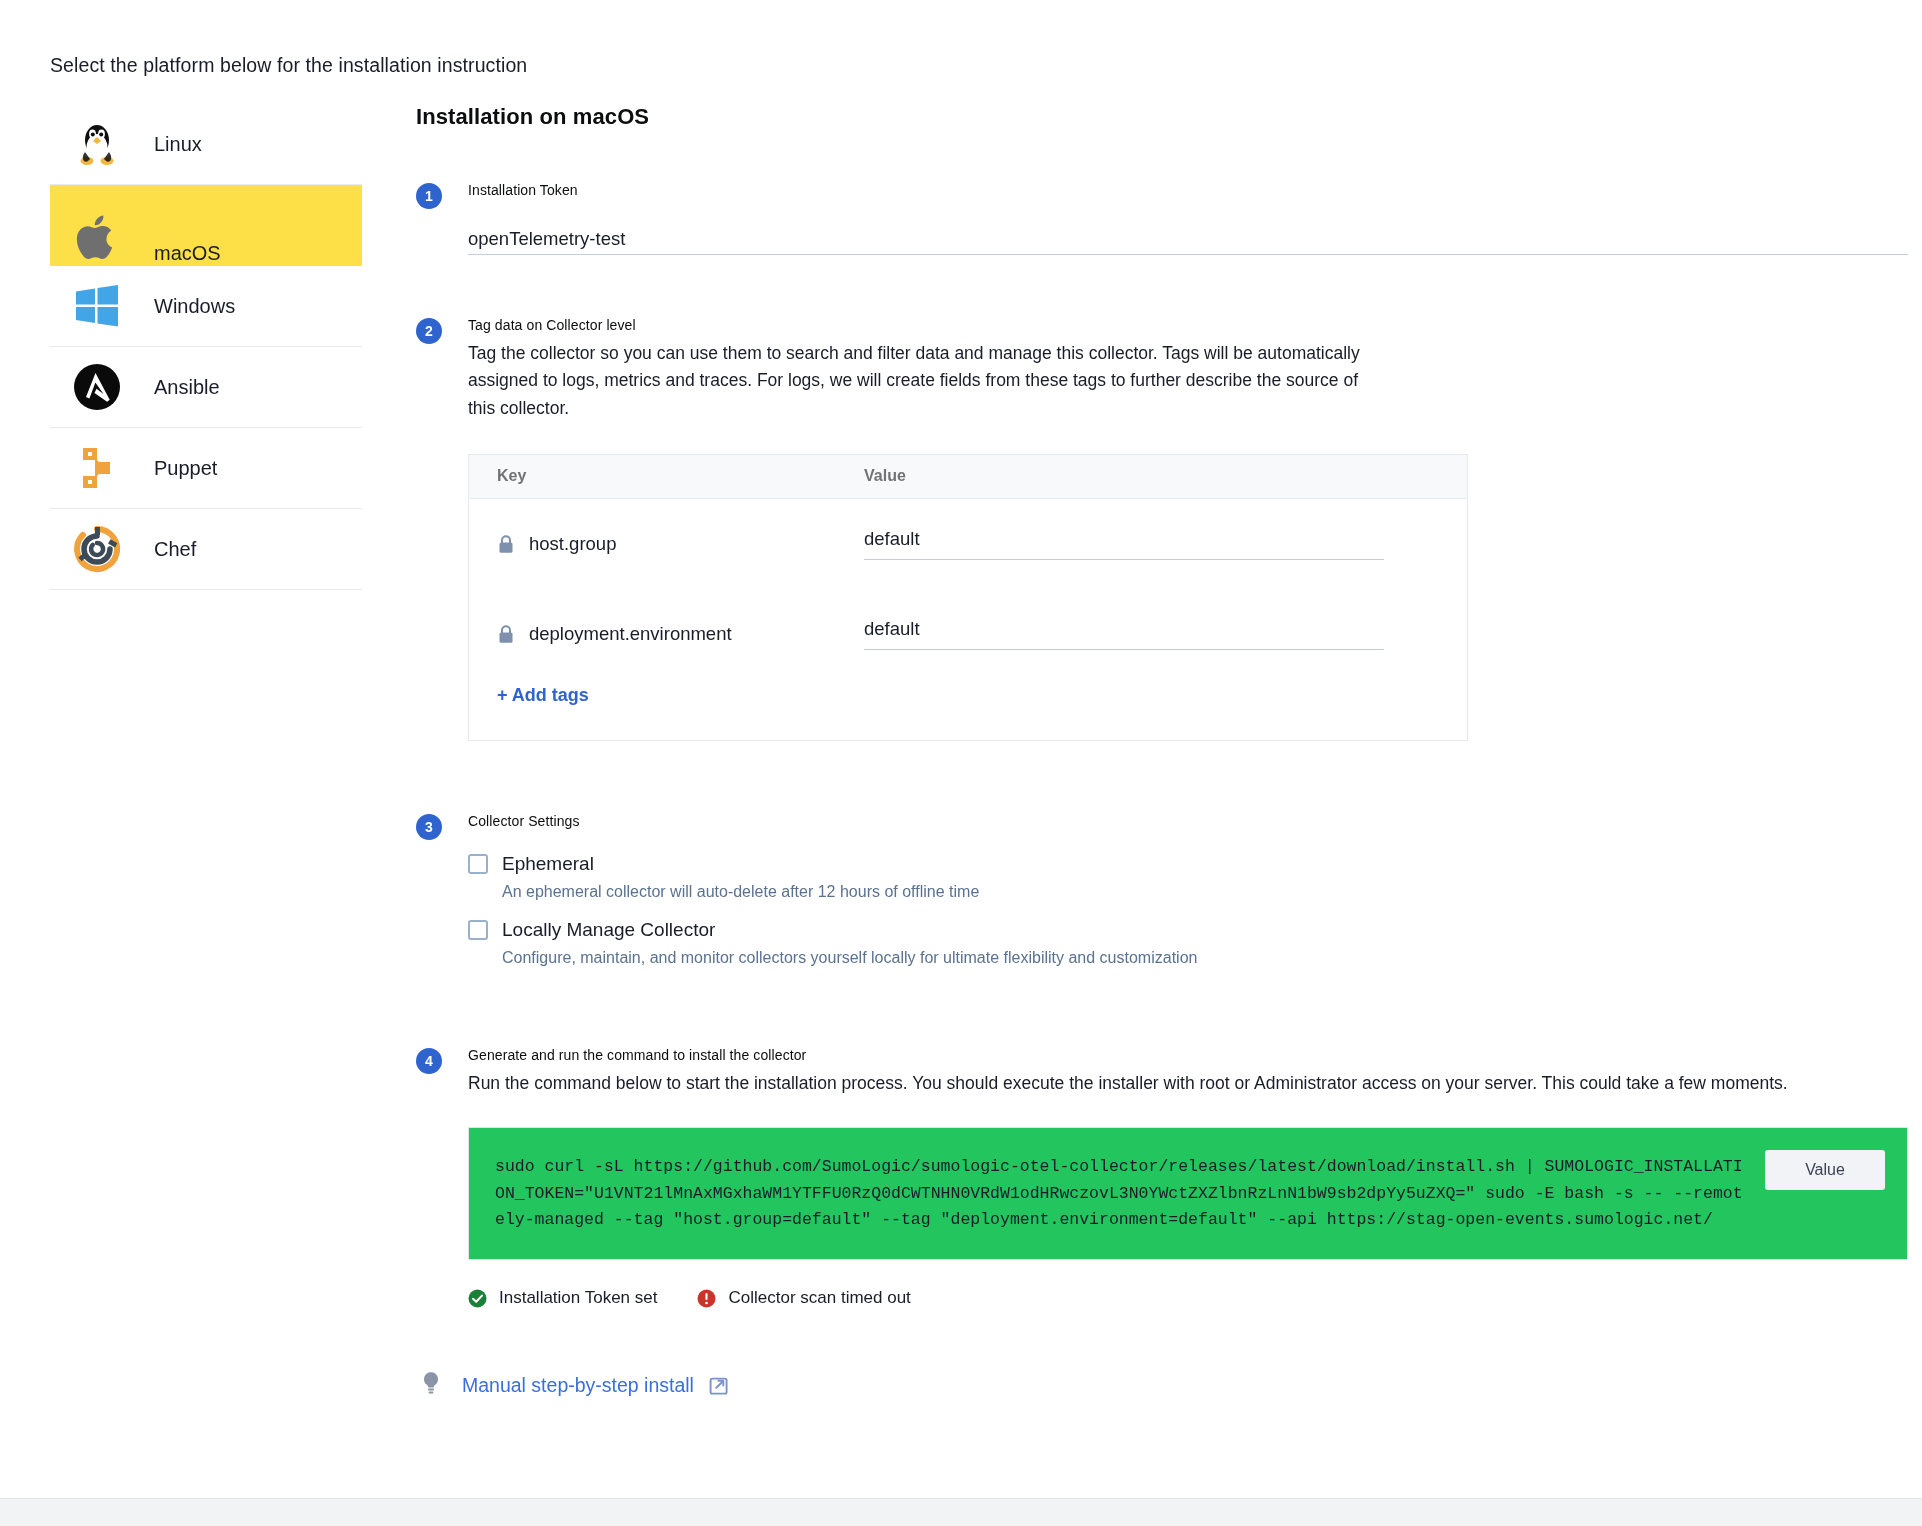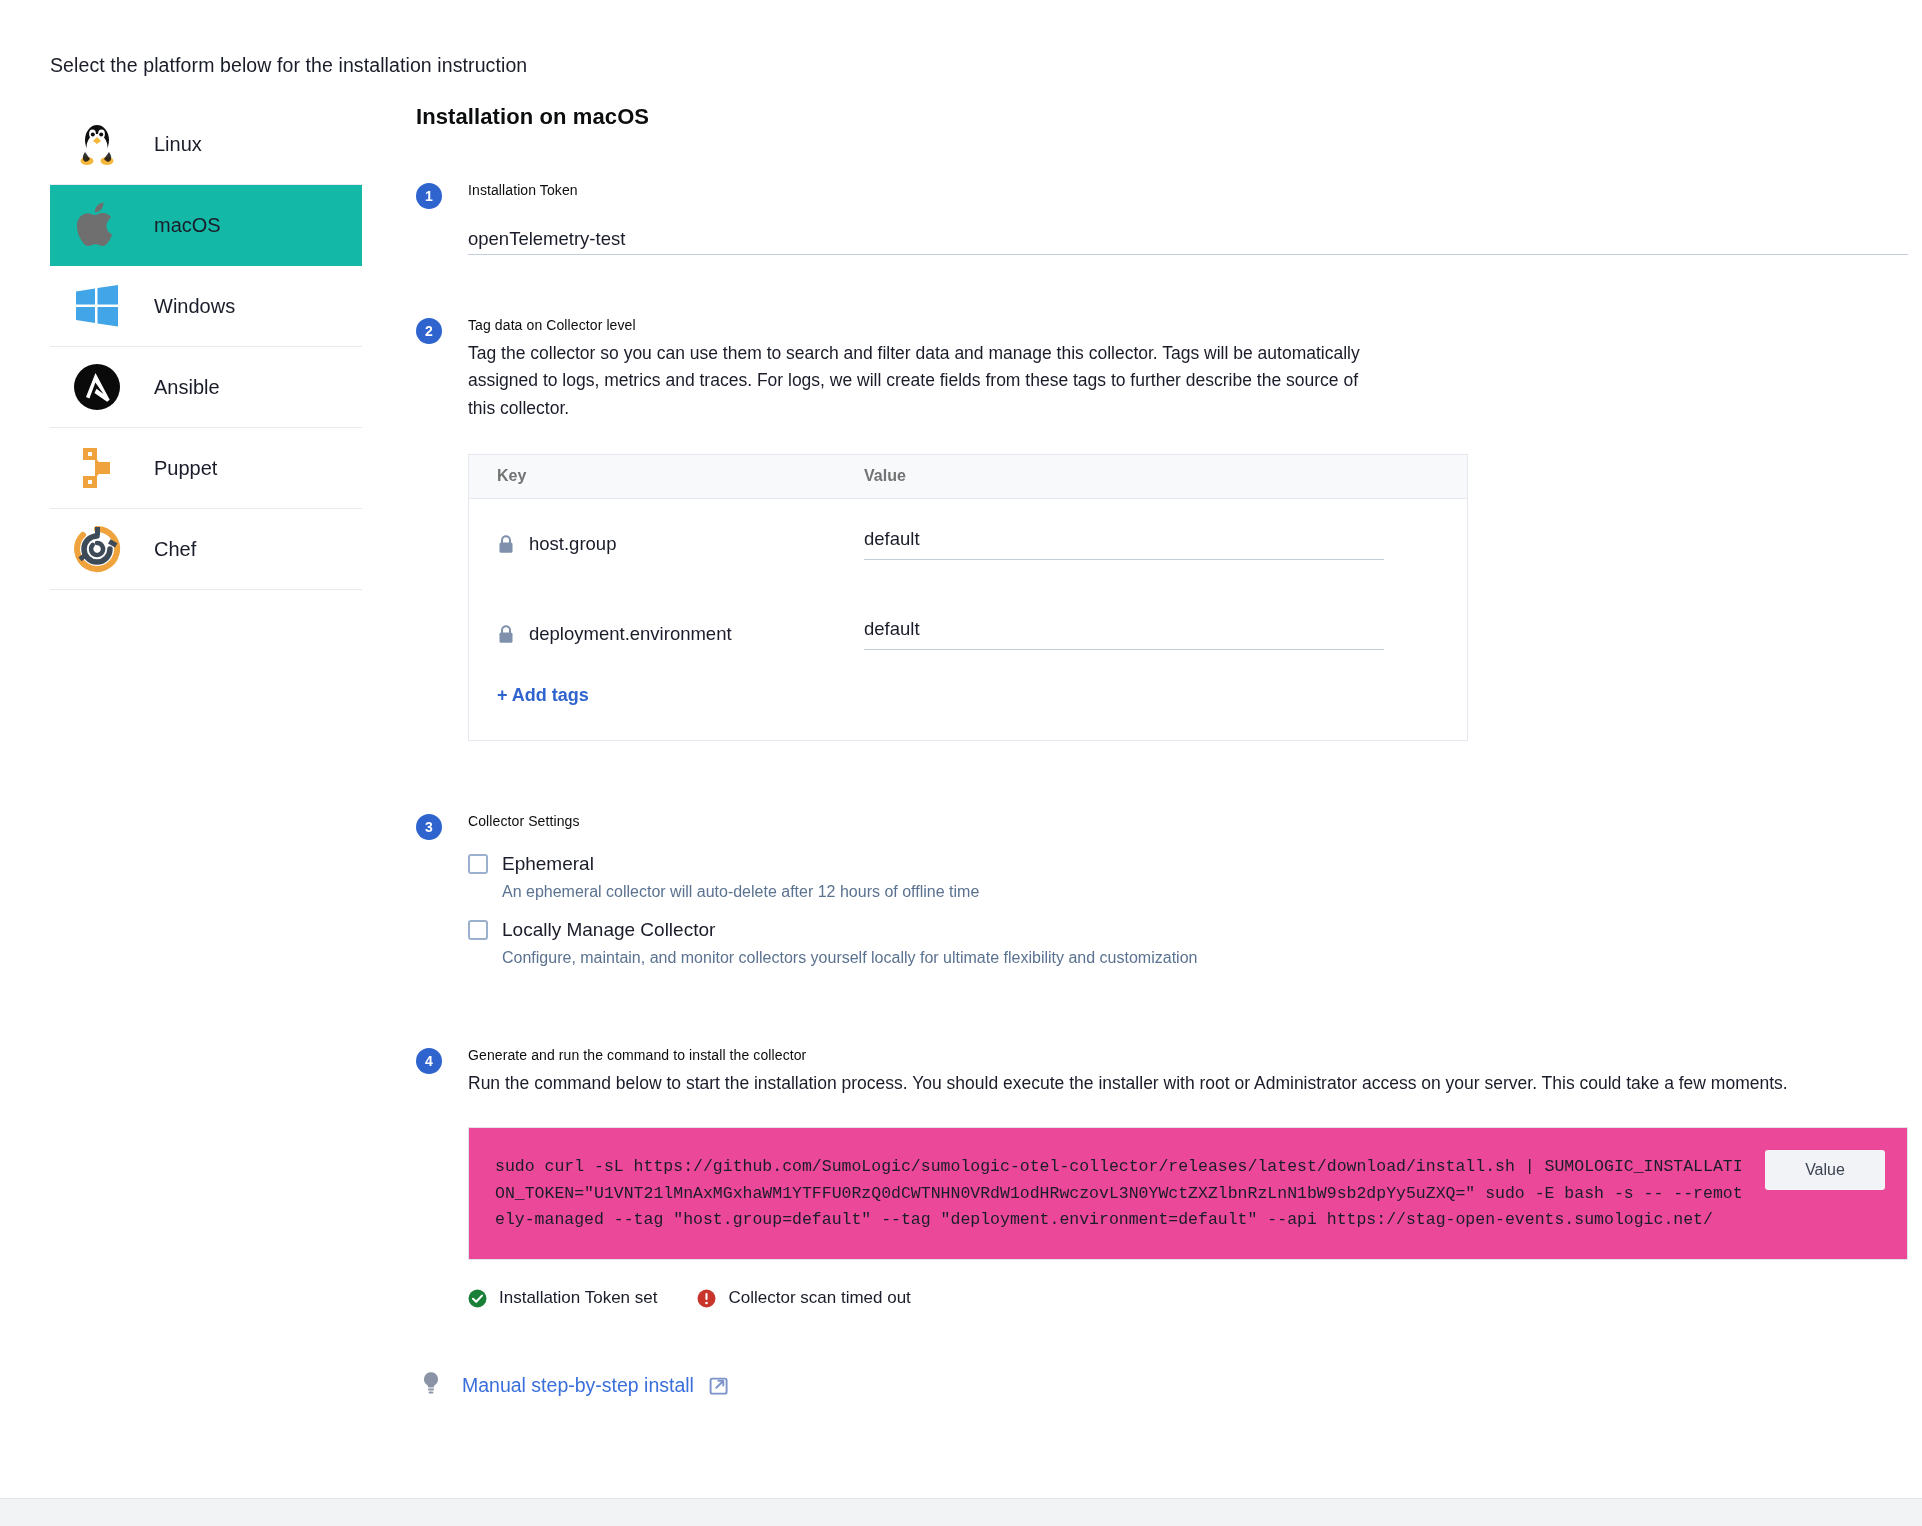--- a/index.html
+++ b/index.html
@@ -32,22 +32,23 @@
   .plat-item {
     display: flex;
     align-items: center;
     height: 81px;
     padding-left: 20px;
     border-bottom: 1px solid #e8eaef;
     cursor: pointer;
   }
   .plat-item:first-child { border-top: none; }
   .plat-item.selected {
-    background: #14b8a6;
+    background: #fde047;
     border-bottom-color: transparent;
+    align-items: flex-end;
   }
   .plat-item .ico {
     width: 54px;
     height: 54px;
     display: flex;
     align-items: center;
     justify-content: center;
     flex: 0 0 54px;
   }
   .plat-item .label {
@@ -177,21 +178,21 @@
     font-size: 16px;
     color: #5a7290;
     margin: 8px 0 18px 34px;
   }
   
   .cmd-wrap {
     position: relative;
     margin-top: 30px;
     width: 1440px;
     border: 1px solid #dfe3ea;
-    background: #ec4899;
+    background: #22c55e;
     padding: 26px 30px 26px 26px;
   }
   .cmd-text {
     font-family: "Liberation Mono", monospace;
     font-size: 16.5px;
     line-height: 1.6;
     color: #1a1d29;
     white-space: pre-wrap;
     word-break: break-all;
     width: 1250px;

